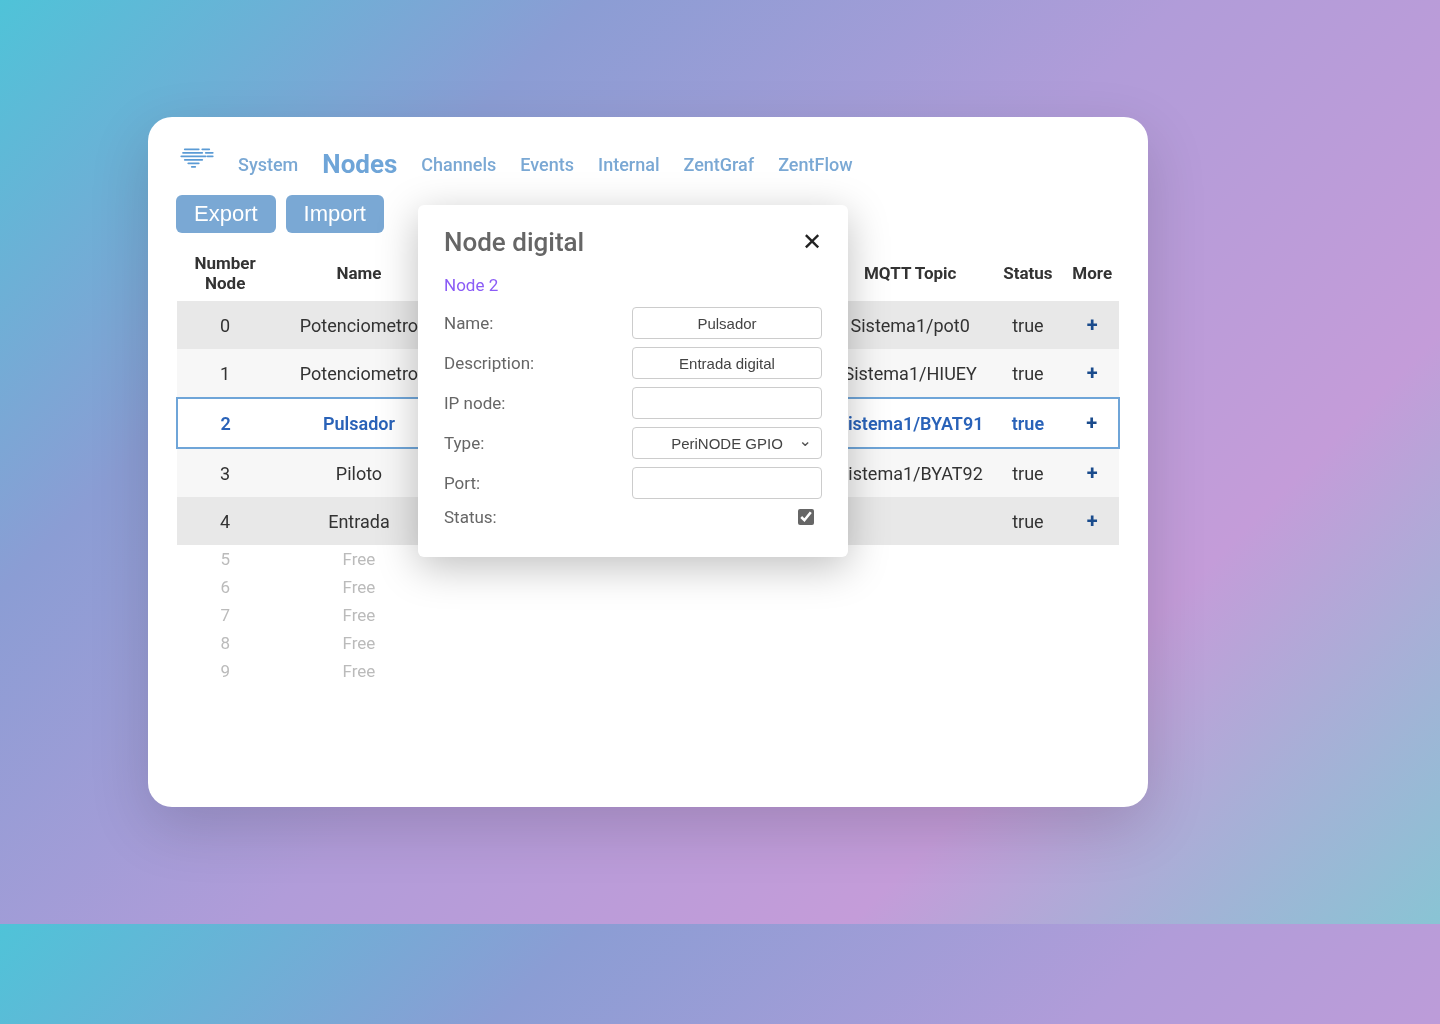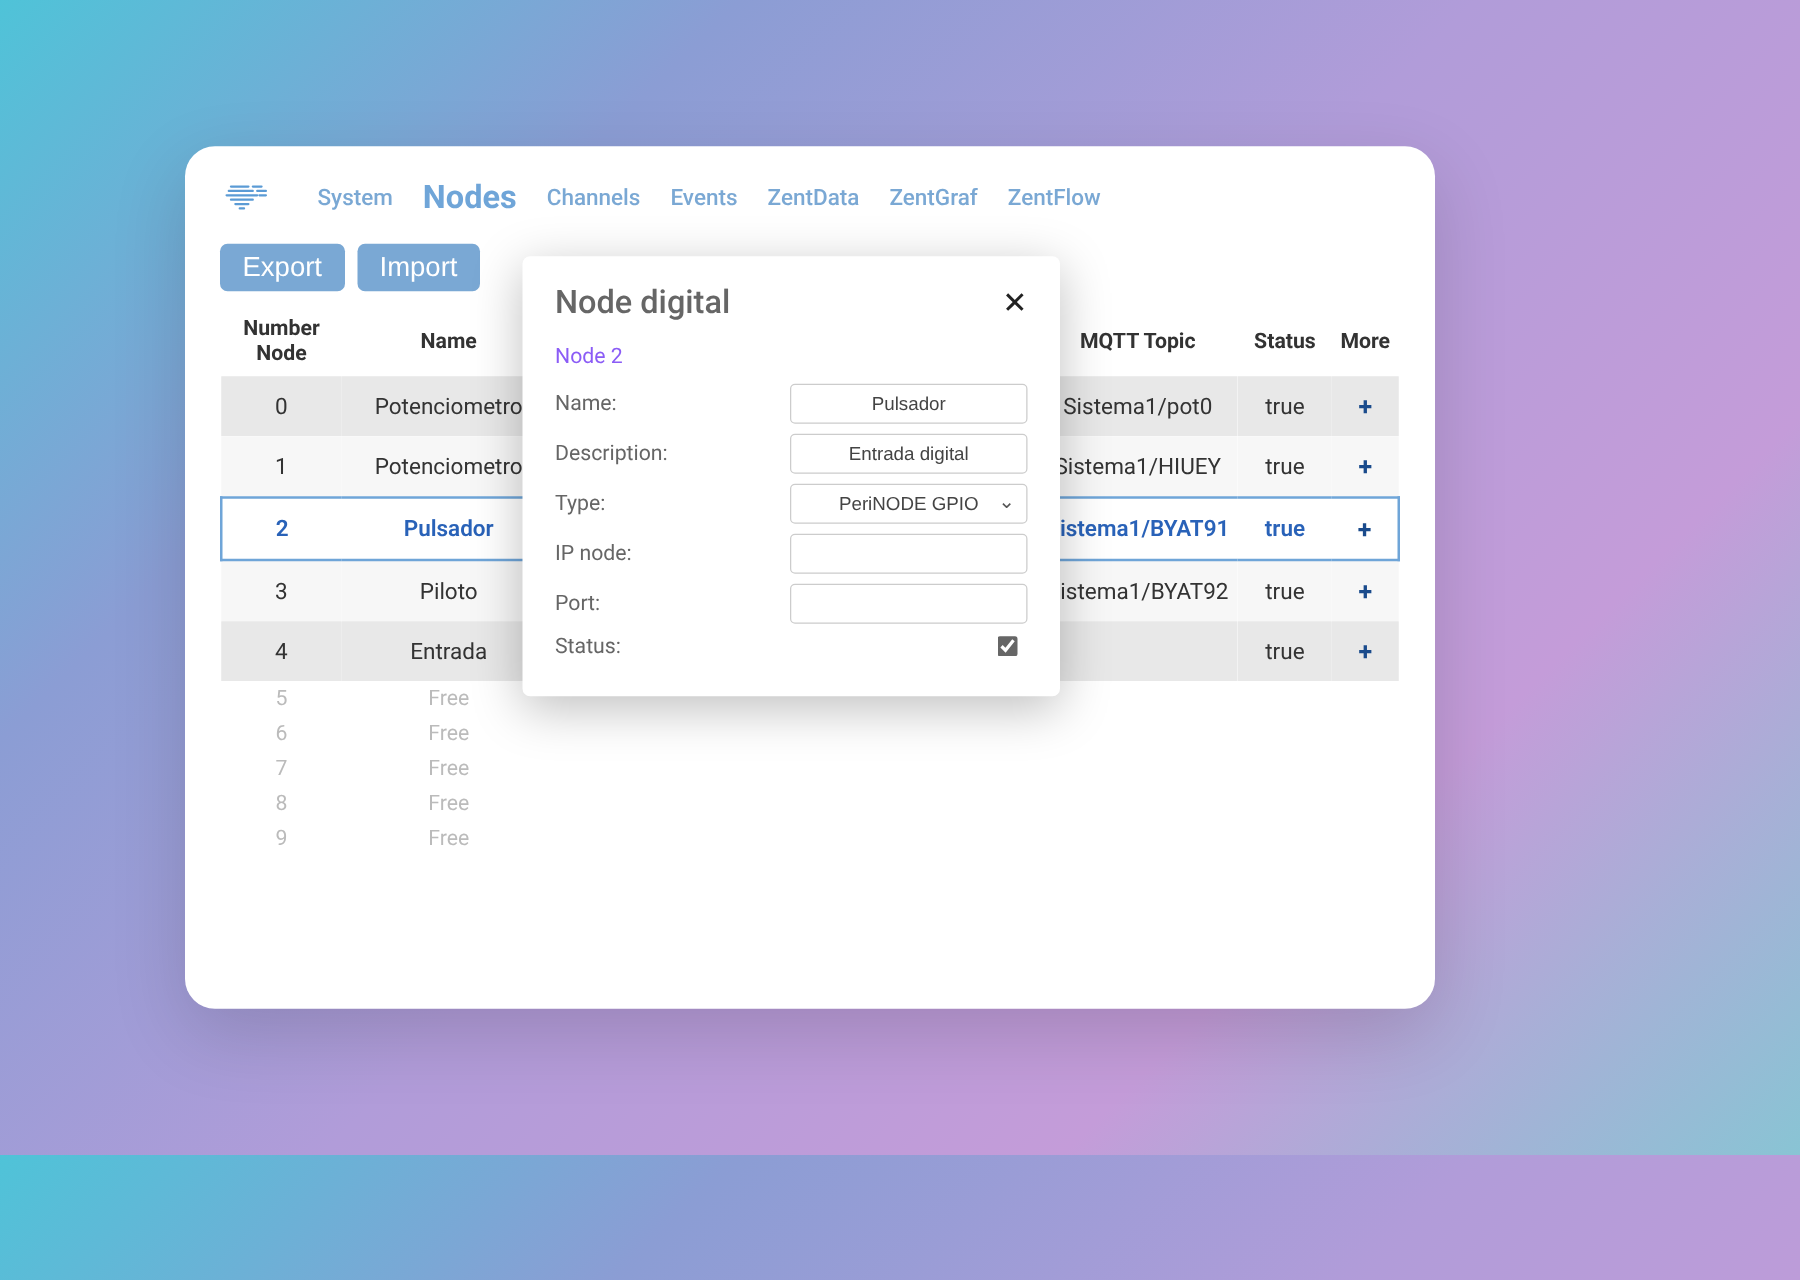--- a/index.html
+++ b/index.html
@@ -18,22 +18,22 @@
   border-radius: 24px;
   width: 1000px;
   height: 690px;
   box-shadow: 0 20px 60px rgba(0,0,0,0.15);
   padding: 20px 28px;
   position: relative;
   overflow: hidden;
 }
 .topbar {
   display: flex;
-  align-items: center;
-  gap: 36px;
+  align-items: flex-end;
+  gap: 20px;
   margin-bottom: 16px;
 }
 .logo {
   width: 42px;
   height: 42px;
   display: flex;
   align-items: center;
   justify-content: center;
 }
 .logo svg { width: 42px; height: 42px; }
@@ -194,21 +194,21 @@
             <path d="M34 18 L42 18"></path>
             <path d="M36 22 L42 22"></path>
         </g>
       </svg>
     </div>
     <div class="nav">
       <span class="nav-item">System</span>
       <span class="nav-item active">Nodes</span>
       <span class="nav-item">Channels</span>
       <span class="nav-item">Events</span>
-      <span class="nav-item">ZentData</span>
+      <span class="nav-item">Internal</span>
       <span class="nav-item">ZentGraf</span>
       <span class="nav-item">ZentFlow</span>
     </div>
   </div>
 
   <div class="toolbar">
     <button class="btn btn-primary">Export</button>
     <button class="btn btn-primary">Import</button>
   </div>
 
@@ -349,32 +349,32 @@
 
     <div class="form-row">
       <span class="form-label">Name:</span>
       <input class="form-input" value="Pulsador" style="">
     </div>
     <div class="form-row">
       <span class="form-label">Description:</span>
       <input class="form-input" value="Entrada digital" style="">
     </div>
     <div class="form-row">
+      <span class="form-label">IP node:</span>
+      <input class="form-input" value="" style="">
+    </div>
+    <div class="form-row">
       <span class="form-label">Type:</span>
       <div class="select-wrap">
         <select class="form-select">
           <option>PeriNODE GPIO</option>
         </select>
       </div>
     </div>
     <div class="form-row">
-      <span class="form-label">IP node:</span>
-      <input class="form-input" value="" style="">
-    </div>
-    <div class="form-row">
       <span class="form-label">Port:</span>
       <input class="form-input" value="" style="">
     </div>
     <div class="form-row">
       <span class="form-label">Status:</span>
       <div class="checkbox-wrap">
         <input type="checkbox" class="form-checkbox" checked="" style="">
       </div>
     </div>
 

